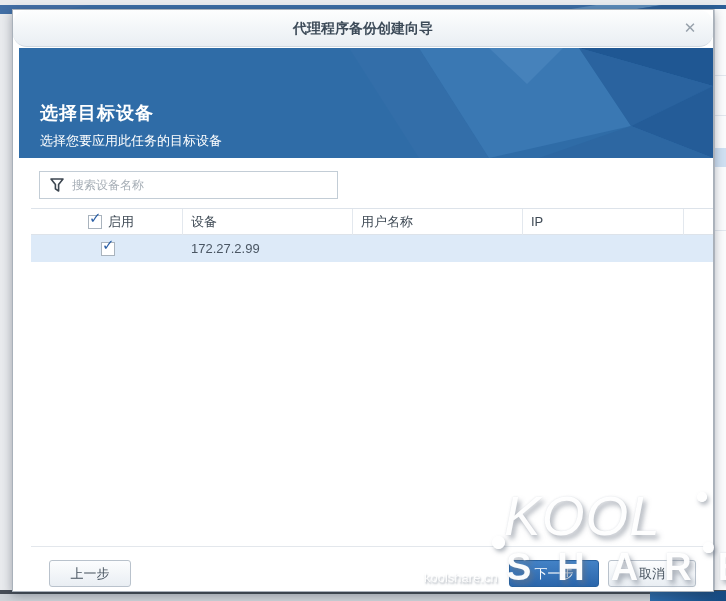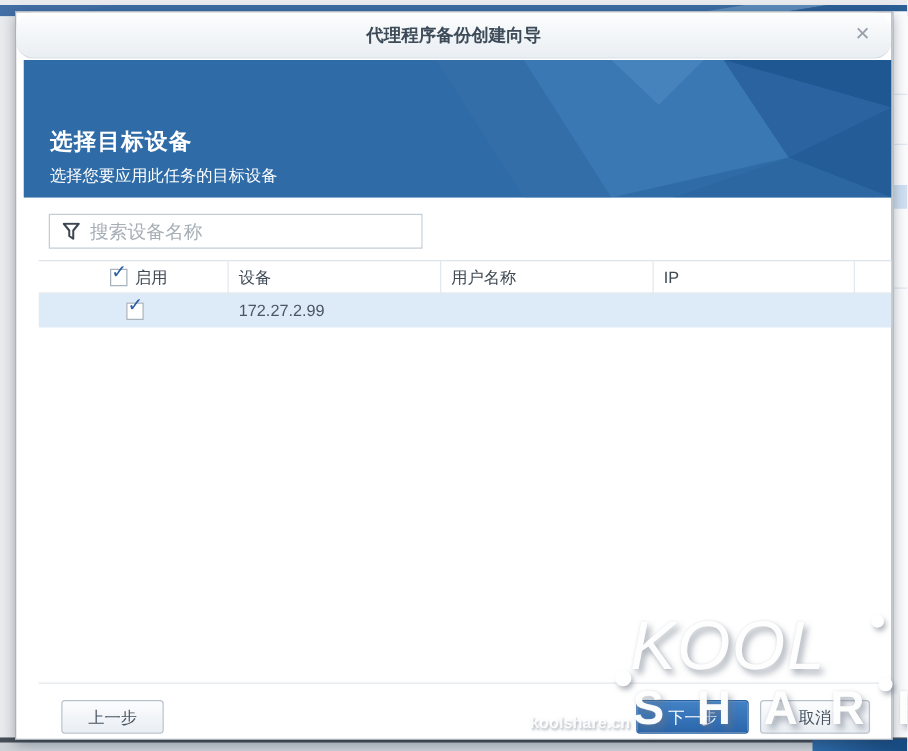--- a/index.html
+++ b/index.html
@@ -32,21 +32,21 @@
   .band { position:absolute; left:6px; top:38px; width:694px; height:110px; background:#2f6ca7; overflow:hidden; }
   .band svg { position:absolute; left:0; top:0; }
   .band-text { position:absolute; left:21px; top:29px; color:#ffffff;margin-top:24px; }
   .band-title { font-size:18px; font-weight:bold; letter-spacing:1px; white-space:nowrap; }
   .band-subtitle { font-size:13px; margin-top:7px; white-space:nowrap; }
 
   
   .searchbox { position:absolute; left:26px; top:161px; width:299px; height:28px;
                border:1px solid #c3cdd6; background:#fff; display:flex; align-items:center; }
   .searchbox .funnel { margin:0 8px 0 10px; display:block; }
-  .searchbox input { border:none; outline:none; flex:1; height:24px; font-size:15px;
+  .searchbox input { border:none; outline:none; flex:1; height:24px; font-size:12px;
                font-family:Liberation Sans, sans-serif; color:#ef4444; }
   .searchbox input::placeholder { color:#a6aeb6; opacity:1; }
 
   
   .table { position:absolute; left:18px; top:198px; width:682px; }
   .thead { display:flex; height:27px; border-top:1px solid #dde3ea; border-bottom:1px solid #dde3ea; background:#fff; }
   .th { height:26px; line-height:26px; font-size:13px; color:#3f4a55; border-right:1px solid #e3e8ee;
         padding-left:8px; white-space:nowrap; overflow:hidden; cursor:pointer; }
   .th.c0 { width:152px; padding-left:0; display:flex; align-items:center; }
   .th.c1 { width:170px; }
@@ -75,21 +75,21 @@
   .btn-cancel { left:595px; width:88px; }
 
   
   .watermark { position:absolute; left:0; top:0; width:726px; height:601px; pointer-events:none; z-index:50; }
   .wm-kool { position:absolute; left:504px; top:484px; font-size:55px; font-weight:normal; font-style:italic;
              color:rgba(255,255,255,.97); letter-spacing:1px;
              text-shadow:3px 4px 5px rgba(105,115,130,.55), 0 0 2px rgba(170,178,188,.35); white-space:nowrap; }
   .wm-share { position:absolute; left:506px; top:546px; font-size:38px; font-weight:bold;
              color:rgba(255,255,255,.97); letter-spacing:26px;
              text-shadow:3px 4px 5px rgba(105,115,130,.55), 0 0 2px rgba(170,178,188,.35); white-space:nowrap; }
-  .wm-url { position:absolute; left:424px; top:570px; font-size:13px; font-weight:bold;
+  .wm-url { position:absolute; left:424px; top:570px; font-size:13px; font-weight:normal;
              color:rgba(255,255,255,.88); text-shadow:1px 2px 2px rgba(110,120,135,.55); white-space:nowrap; }
   .wm-dot { position:absolute; border-radius:50%; background:rgba(255,255,255,.97);
              box-shadow:2px 3px 4px rgba(105,115,130,.5); }
   .wm-dot1 { left:492px; top:536px; width:13px; height:13px; }
   .wm-dot2 { left:697px; top:492px; width:10px; height:10px; }
   .wm-dot3 { left:703px; top:542px; width:11px; height:11px; }
 </style>
 </head>
 <body>
 

